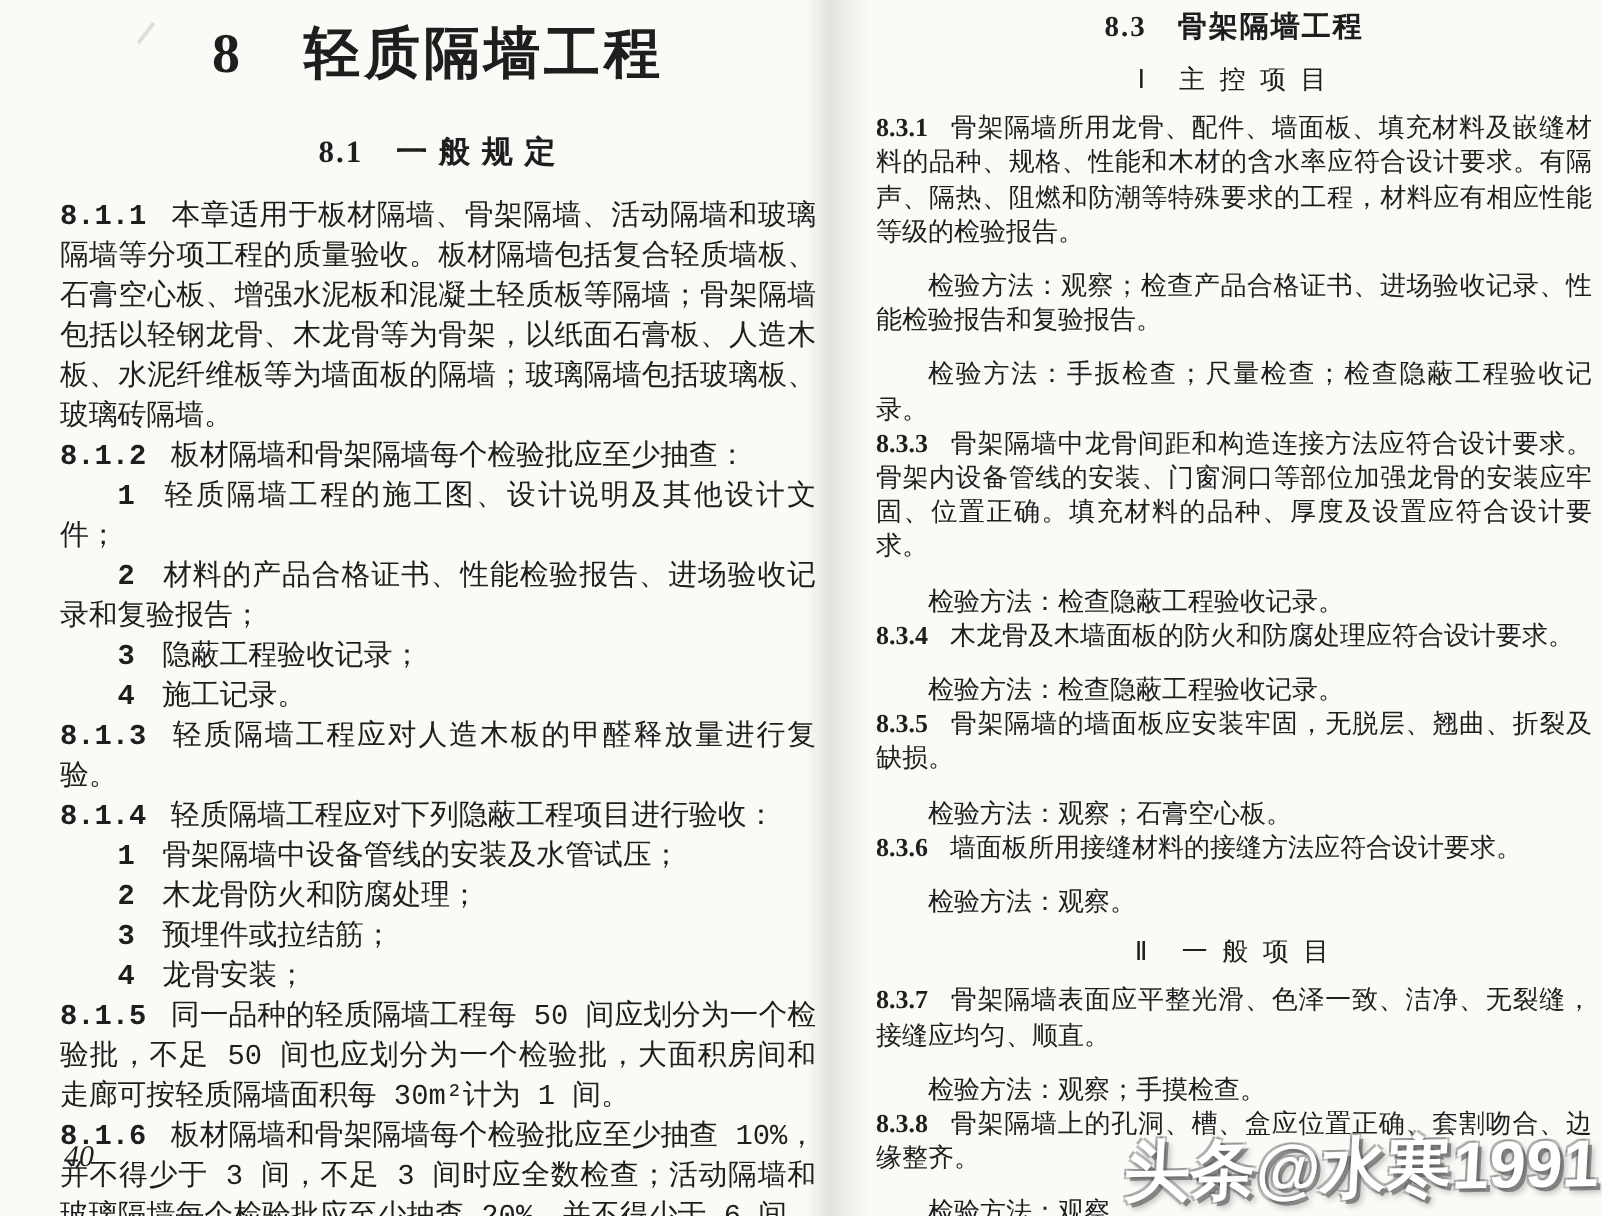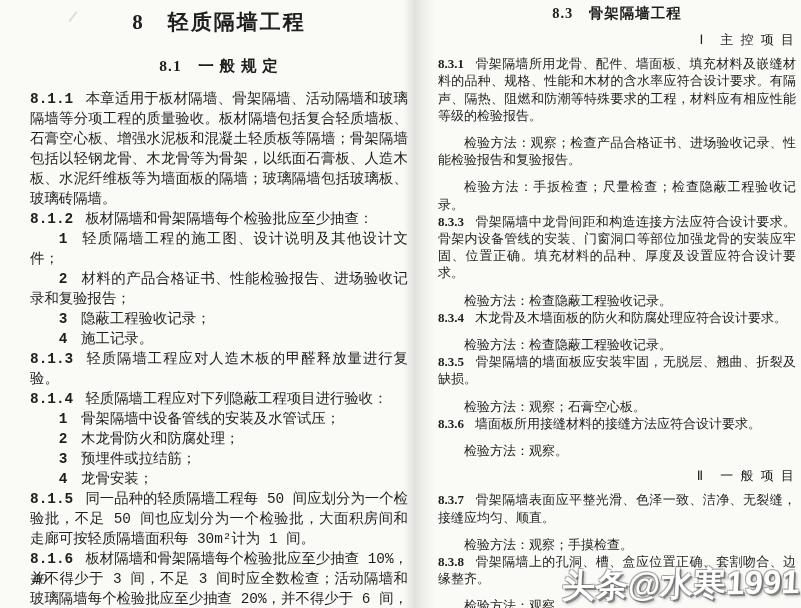--- a/index.html
+++ b/index.html
@@ -11,34 +11,34 @@
   .page{position:relative;width:801px;height:608px;}
   .gutter{position:absolute;left:403px;top:0;width:32px;height:608px;
     background:linear-gradient(90deg, rgba(0,0,0,0) 0%, rgba(0,0,0,0.10) 38%,
                rgba(0,0,0,0.05) 62%, rgba(0,0,0,0) 100%);}
   .artifact{position:absolute;left:72px;top:10px;width:2px;height:13px;
     background:#c6c6c3;transform:rotate(38deg);opacity:.55;border-radius:1px;}
 
   .col-left{position:absolute;left:30px;top:4px;width:378px;}
   .col-right{position:absolute;left:438px;top:2px;width:358px;}
 
-  .chapter-heading{margin:4px 0 0;text-align:center;font-size:21px;font-weight:bold;
+  .chapter-heading{margin:4px 0 0;text-align:center;font-size:28px;font-weight:bold;
     letter-spacing:2px;}
   .section-heading{margin:20px 0 12px;text-align:center;font-size:15.5px;font-weight:bold;
     letter-spacing:1px;}
   .right-head{margin:2px 0 4px;font-size:14.5px;text-align:center;}
 
   .body p{margin:0;text-align:justify;}
   .left-body p{font-size:14.4px;line-height:20px;font-family:Liberation Mono, monospace;}
   .right-body p{font-size:13px;line-height:17.2px;}
 
   .body p.clause{text-indent:0;}
   .body p.item{text-indent:2em;}
   .body p.method{text-indent:2em;margin-top:10px;}
-  .body p.subheading{text-align:right;text-indent:0;letter-spacing:2px;margin:8px 0 7px;}
+  .body p.subheading{text-align:center;text-indent:0;letter-spacing:2px;margin:8px 0 7px;}
   .num{font-weight:bold;margin-right:.85em;}
   .item .num{margin-right:.95em;}
 
   .page-number{position:absolute;left:32px;bottom:20px;font-size:15px;font-style:italic;}
 
   .watermark{position:absolute;right:1px;bottom:1px;white-space:nowrap;
     font-family:"Liberation Sans", sans-serif;font-size:33px;font-weight:bold;
     color:#ffffff;letter-spacing:0;transform:rotate(-1deg) skewX(-4deg);
     text-shadow:
       2px 2px 0 rgba(70,70,70,.55),

